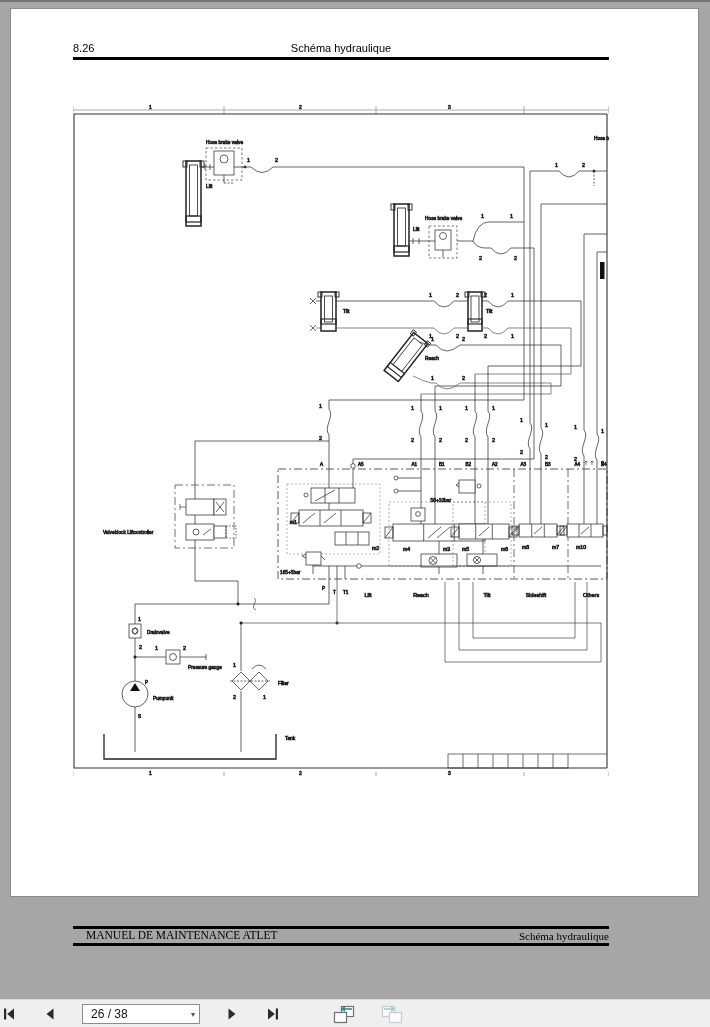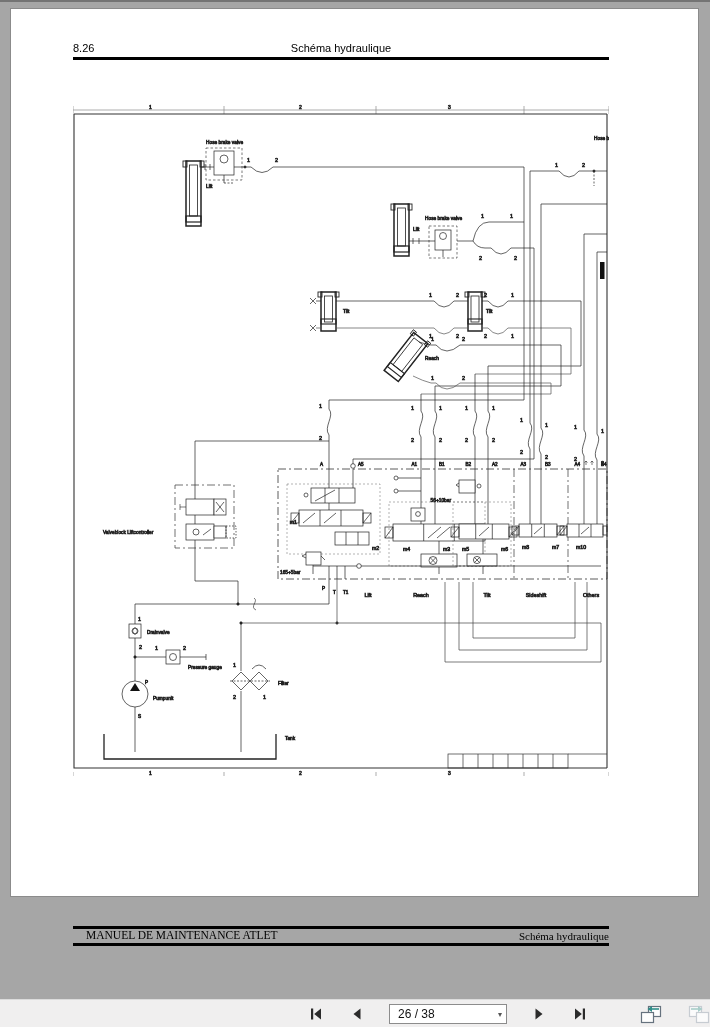--- a/index.html
+++ b/index.html
@@ -29,21 +29,21 @@
   .t{font-family:"Liberation Sans",sans-serif;font-size:4.8px;fill:#1c1c1c;}
   .tn{font-family:"Liberation Sans",sans-serif;font-size:5.4px;fill:#1c1c1c;}
   .tm{font-family:"Liberation Sans",sans-serif;font-size:5.2px;fill:#1c1c1c;}
   .ts{font-family:"Liberation Sans",sans-serif;font-size:5.4px;fill:#1c1c1c;}
   .tz{font-family:"Liberation Sans",sans-serif;font-size:5px;fill:#444;}
   .tp{font-family:"Liberation Sans",sans-serif;font-size:4.6px;fill:#1c1c1c;}
   
   #toolbar{
     position:absolute;left:0;top:999px;width:710px;height:28px;
     background:#f0efef;border-top:1px solid #dcdcdc;
-    display:flex;align-items:center;justify-content:flex-end;gap:23px;
+    display:flex;align-items:center;justify-content:flex-start;gap:23px;
   }
   .nav-btn{width:18px;height:18px;display:flex;align-items:center;justify-content:center;cursor:pointer;}
   #page-box{
     width:118px;height:20px;background:#fff;border:1px solid #8c8c8c;
     display:flex;align-items:center;box-sizing:border-box;padding:0 4px 0 8px;cursor:text;
   }
   #page-box .val{flex:1;font-size:12px;color:#111;}
   #page-box .caret{font-size:8px;color:#555;}
   .view-btn{width:24px;height:20px;display:flex;align-items:center;justify-content:center;cursor:pointer;}
   .tb-gap{width:4px;}

